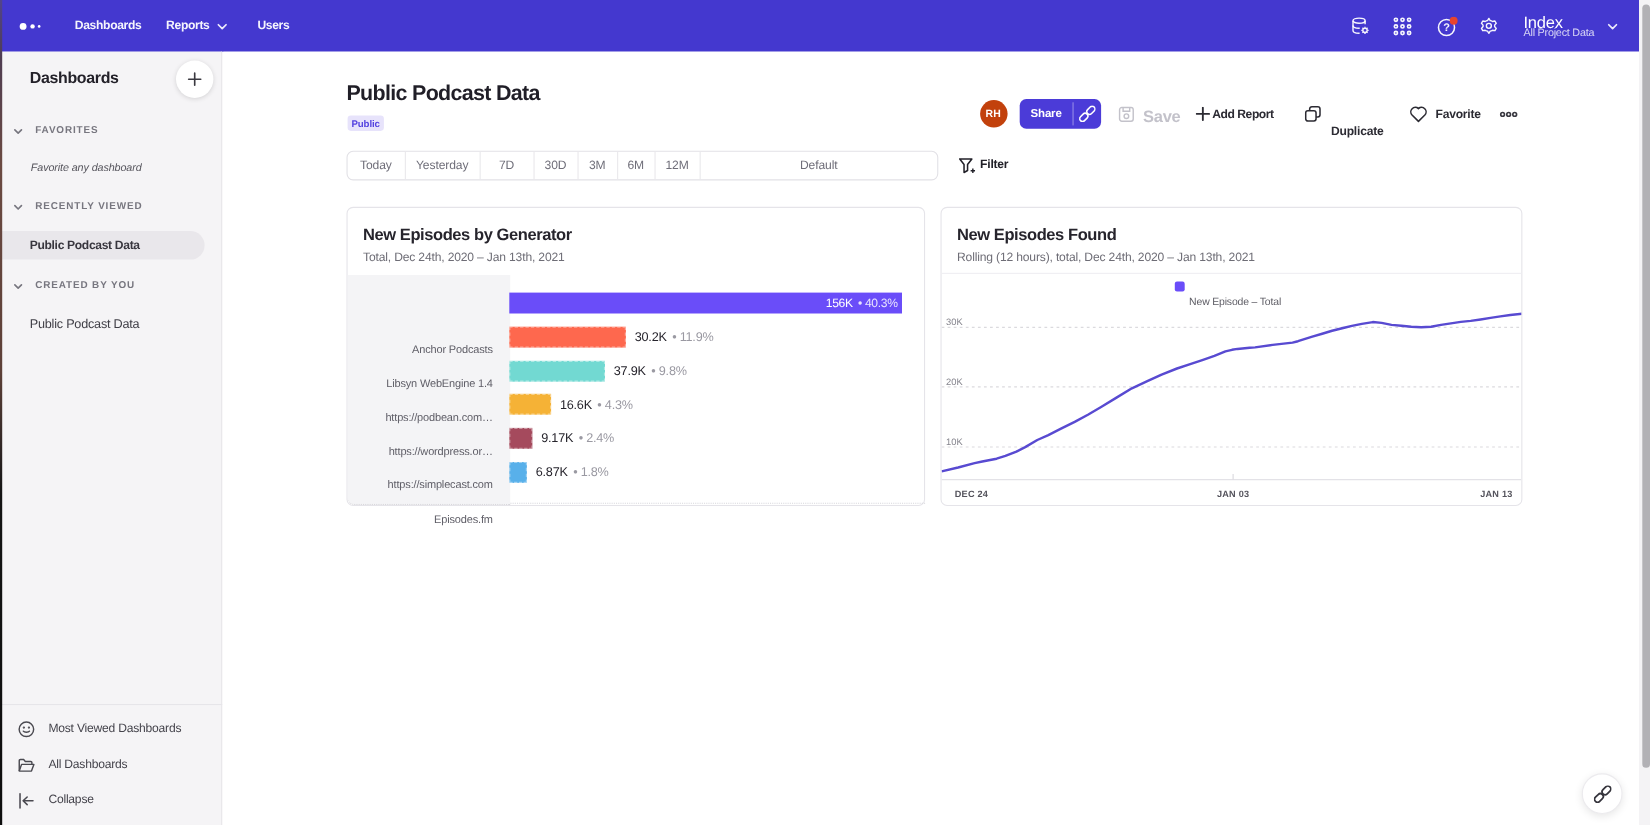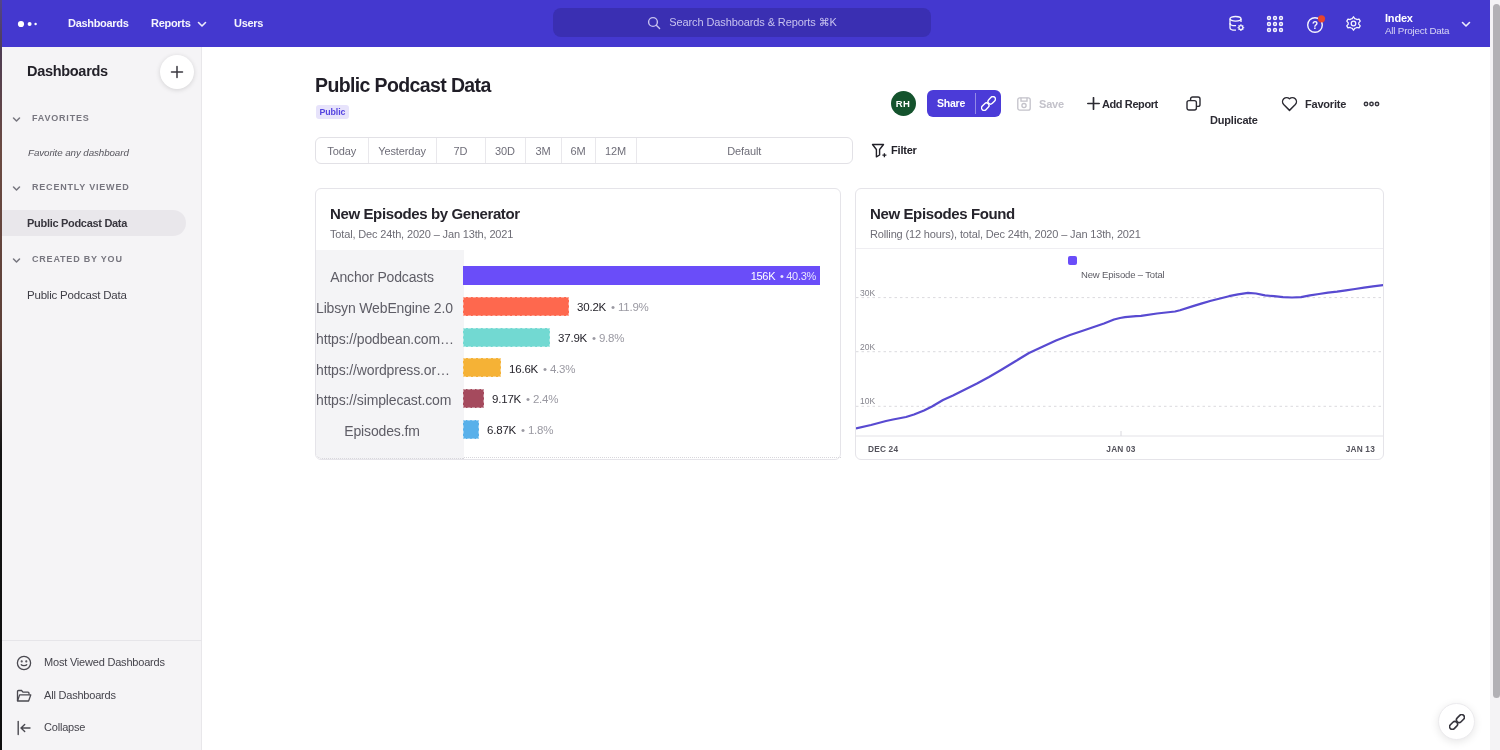--- a/index.html
+++ b/index.html
@@ -26,21 +26,21 @@
   .sideitem { font-size:11.5px; color:#3f3e46; letter-spacing:-0.2px; }
 
   
   #main { position:absolute; left:203px; top:47px; width:1287px; height:703px; background:#fff; }
 
   .card { position:absolute; background:#fff; border:1px solid #e5e4e9; border-radius:6px; }
   .ctitle { position:absolute; left:14px; top:16px; font-size:15px; font-weight:700;
     letter-spacing:-0.38px; color:#26242c; white-space:nowrap; }
   .csub { position:absolute; left:14px; top:38.5px; font-size:11px; color:#6e6d76; letter-spacing:-0.15px; white-space:nowrap; }
 
-  .blabel { position:absolute; left:0; width:132px; font-size:14px; letter-spacing:-0.15px; color:#5e5d66; text-align:center; white-space:nowrap; }
+  .blabel { position:absolute; left:0; width:132px; font-size:10px; letter-spacing:-0.15px; color:#5e5d66; text-align:right; white-space:nowrap;margin-top:44px; }
   .bar { position:absolute; left:147px; height:19px; border:1px dashed rgba(255,255,255,.42); }
   .bval { position:absolute; font-size:11.5px; letter-spacing:-0.2px; white-space:nowrap; }
   .bval span { margin-left:2px; }
   .bval b { color:#26242c; font-weight:400;text-align:center; }
   .bval span { color:#9a99a2; }
 
   .seg { display:flex; align-items:center; justify-content:center; color:#6f6e79;
     font-size:11px; letter-spacing:-0.1px; border-left:1px solid #e9e8ec; height:100%; }
 </style>
 </head>
@@ -53,27 +53,20 @@
       <circle cx="12.6" cy="4" r="2" fill="#fff"></circle>
       <circle cx="18.6" cy="4" r="1.2" fill="#fff"></circle>
     </svg>
     <div class="navlink" style="left:68px">Dashboards</div>
     <div class="navlink" style="left:151px">Reports</div>
     <svg class="abs" style="left:197px;top:21px" width="10" height="7" viewBox="0 0 10 7">
       <path d="M1.5 1.5 L5 5 L8.5 1.5" stroke="rgba(255,255,255,.9)" stroke-width="1.6" fill="none" stroke-linecap="round" stroke-linejoin="round"></path>
     </svg>
     <div class="navlink" style="left:234px">Users</div>
 
-    <div id="search">
-      <svg width="14" height="14" viewBox="0 0 14 14">
-        <circle cx="6" cy="6" r="4.4" stroke="#c7c2ef" stroke-width="1.4" fill="none"></circle>
-        <path d="M9.3 9.3 L12.6 12.6" stroke="#c7c2ef" stroke-width="1.4" stroke-linecap="round"></path>
-      </svg>
-      <div class="stx">Search Dashboards &amp; Reports ⌘K</div>
-    </div>
 
     <svg class="ricon" style="left:1228px" width="18" height="18" viewBox="0 0 18 18" fill="none" stroke="rgba(255,255,255,.95)" stroke-width="1.3">
       <ellipse cx="7.5" cy="3.8" rx="5.5" ry="2.3"></ellipse>
       <path d="M2 3.8 V12.7 C2 14.1 4.4 15.2 7.4 15.2 L8 15.2"></path>
       <path d="M13 3.8 V7"></path>
       <path d="M2 8.2 C2 9.6 4.4 10.7 7.4 10.7 L8.1 10.7"></path>
       <circle cx="12.9" cy="12.6" r="4.6" fill="#4438cf" stroke="none"></circle>
       <circle cx="12.9" cy="12.6" r="2" stroke-width="1.3"></circle>
       <g stroke-width="1.2">
         <path d="M12.9 9.3 V10.2"></path>
@@ -102,21 +95,21 @@
     <svg class="ricon" style="left:1306px" width="20" height="20" viewBox="0 0 20 20" fill="none">
       <circle cx="9" cy="10" r="7.3" stroke="rgba(255,255,255,.95)" stroke-width="1.4"></circle>
       <text x="9" y="13.6" font-size="10" font-weight="bold" fill="rgba(255,255,255,.95)" text-anchor="middle" font-family="Liberation Sans">?</text>
       <circle cx="15.5" cy="3.8" r="3.6" fill="#e8442e"></circle>
     </svg>
 
     <svg class="ricon" style="left:1345px" width="17" height="17" viewBox="0 0 24 24" fill="none" stroke="rgba(255,255,255,.95)" stroke-width="1.8">
       <circle cx="12" cy="12" r="3.2"></circle>
       <path d="M12 2.5 L13.7 5.2 A7.2 7.2 0 0 1 16.7 6.4 L19.8 5.8 L21.5 8.7 L19.4 11.1 A7.2 7.2 0 0 1 19.4 12.9 L21.5 15.3 L19.8 18.2 L16.7 17.6 A7.2 7.2 0 0 1 13.7 18.8 L12 21.5 L10.3 18.8 A7.2 7.2 0 0 1 7.3 17.6 L4.2 18.2 L2.5 15.3 L4.6 12.9 A7.2 7.2 0 0 1 4.6 11.1 L2.5 8.7 L4.2 5.8 L7.3 6.4 A7.2 7.2 0 0 1 10.3 5.2 Z" stroke-linejoin="round"></path>
     </svg>
-    <div class="abs" style="left:1385px;top:11.5px;color:#fff;font-size:11px;font-weight:700;letter-spacing:-0.2px">Index</div>
+    <div class="abs" style="left:1385px;top:11.5px;color:#fff;font-size:15px;font-weight:400;letter-spacing:-0.2px">Index</div>
     <div class="abs" style="left:1385px;top:25px;color:rgba(255,255,255,.78);font-size:9.8px;letter-spacing:-0.2px">All Project Data</div>
     <svg class="abs" style="left:1461px;top:21px" width="10" height="7" viewBox="0 0 10 7">
       <path d="M1.5 1.5 L5 5 L8.5 1.5" stroke="rgba(255,255,255,.9)" stroke-width="1.6" fill="none" stroke-linecap="round" stroke-linejoin="round"></path>
     </svg>
   </div>
 
   <div id="sidebar">
     <div class="abs" style="left:27px;top:16px;font-size:14.5px;font-weight:700;letter-spacing:-0.3px;color:#232129">Dashboards</div>
     <div class="abs" style="left:160px;top:8px;width:34px;height:34px;border-radius:50%;background:#fff;box-shadow:0 1px 5px rgba(0,0,0,.14)">
       <svg style="position:absolute;left:10px;top:10px" width="14" height="14" viewBox="0 0 14 14">
@@ -164,38 +157,38 @@
       <path d="M14 8 H5.5 M8.7 4.5 L5 8 L8.7 11.5" stroke-linecap="round" stroke-linejoin="round"></path>
     </svg>
     <div class="abs sideitem" style="left:44px;top:674px;font-size:11px;color:#45444c">Collapse</div>
   </div>
 
   <div id="main"></div>
 
   <div class="abs" style="left:315px;top:74px;font-size:19.5px;font-weight:700;letter-spacing:-0.62px;color:#201e27">Public Podcast Data</div>
   <div class="abs" style="left:316px;top:104.5px;height:14.5px;border-radius:3px;background:#e7e3fb;color:#5544e0;font-size:8.8px;font-weight:700;line-height:14.5px;padding:0 3.5px;letter-spacing:-0.1px">Public</div>
 
-  <div class="abs" style="left:890.5px;top:91px;width:25px;height:25px;border-radius:50%;background:#14532d;color:#fff;font-size:9.5px;font-weight:700;text-align:center;line-height:25px;letter-spacing:.3px">RH</div>
+  <div class="abs" style="left:890.5px;top:91px;width:25px;height:25px;border-radius:50%;background:#c2410c;color:#fff;font-size:9.5px;font-weight:700;text-align:center;line-height:25px;letter-spacing:.3px">RH</div>
   <div class="abs" style="left:927px;top:90px;width:74px;height:27px;border-radius:6px;background:#4b3bd8">
     <div class="abs" style="left:0;top:0;width:48px;height:27px;text-align:center;line-height:27px;color:#fff;font-size:10.5px;font-weight:700;letter-spacing:-0.2px">Share</div>
     <div class="abs" style="left:48px;top:3px;width:1px;height:21px;background:rgba(255,255,255,.4)"></div>
     <svg class="abs" style="left:54px;top:6px" width="15" height="15" viewBox="0 0 16 16" fill="none" stroke="#fff" stroke-width="1.5">
       <g transform="rotate(-45 8 8)">
         <rect x="-1.3" y="5.3" width="8.9" height="5.4" rx="2.7"></rect>
         <rect x="8.4" y="5.3" width="8.9" height="5.4" rx="2.7"></rect>
       </g>
     </svg>
   </div>
 
   <svg class="abs" style="left:1016px;top:96px" width="16" height="16" viewBox="0 0 16 16" fill="none" stroke="#c3c2ca" stroke-width="1.3">
     <rect x="1.8" y="1.8" width="12.4" height="12.4" rx="2"></rect>
     <path d="M5 1.8 V5.2 H11 V1.8"></path>
     <circle cx="8" cy="9.6" r="2.1"></circle>
   </svg>
-  <div class="abs" style="left:1039px;top:98px;font-size:11px;font-weight:700;letter-spacing:-0.2px;color:#c3c2ca">Save</div>
+  <div class="abs" style="left:1039px;top:98px;font-size:15px;font-weight:700;letter-spacing:-0.2px;color:#c3c2ca">Save</div>
 
   <svg class="abs" style="left:1087px;top:97px" width="13" height="13" viewBox="0 0 13 13">
     <path d="M6.5 0.8 V12.2 M0.8 6.5 H12.2" stroke="#2c2b33" stroke-width="1.7" stroke-linecap="round"></path>
   </svg>
   <div class="abs" style="left:1102px;top:98px;font-size:11px;font-weight:700;letter-spacing:-0.4px;color:#2c2b33">Add Report</div>
 
   <svg class="abs" style="left:1186px;top:96px" width="15" height="15" viewBox="0 0 15 15" fill="none" stroke="#2c2b33" stroke-width="1.4">
     <rect x="4.6" y="1" width="9.4" height="9.4" rx="2"></rect>
     <rect x="1" y="4.6" width="9.4" height="9.4" rx="2" fill="#fff"></rect>
   </svg>
@@ -230,21 +223,21 @@
   <div class="abs" style="left:891px;top:144px;font-size:11px;font-weight:700;letter-spacing:-0.2px;color:#222129">Filter</div>
 
   <div class="card" style="left:315px;top:188px;width:526px;height:272px">
     <div class="ctitle">New Episodes by Generator</div>
     <div class="csub">Total, Dec 24th, 2020 – Jan 13th, 2021</div>
 
     <div class="abs" style="left:0;top:61px;width:148px;height:209px;background:#f4f4f6;border-radius:0 0 0 6px;border-bottom:1px dotted #d8d7dc"></div>
     <div class="abs" style="left:148px;top:268px;width:377px;height:1px;border-bottom:1px dotted #d8d7dc"></div>
 
     <div class="blabel" style="top:80px">Anchor Podcasts</div>
-    <div class="blabel" style="top:111px">Libsyn WebEngine 2.0</div>
+    <div class="blabel" style="top:111px">Libsyn WebEngine 1.4</div>
     <div class="blabel" style="top:142px">https://podbean.com…</div>
     <div class="blabel" style="top:172.5px">https://wordpress.or…</div>
     <div class="blabel" style="top:203px">https://simplecast.com</div>
     <div class="blabel" style="top:234px">Episodes.fm</div>
 
     <div class="bar" style="top:76.5px;width:357px;background:#6a4df9;border:none"></div>
     <div class="bval" style="top:81px;right:24px;color:#fff;font-size:11px;letter-spacing:-0.3px"><b style="color:#fff">156K</b> <span style="color:rgba(255,255,255,.85)">• 40.3%</span></div>
 
     <div class="bar" style="top:107.5px;width:106px;background:#fe684e"></div>
     <div class="bval" style="left:261px;top:112px"><b>30.2K</b> <span>• 11.9%</span></div>

